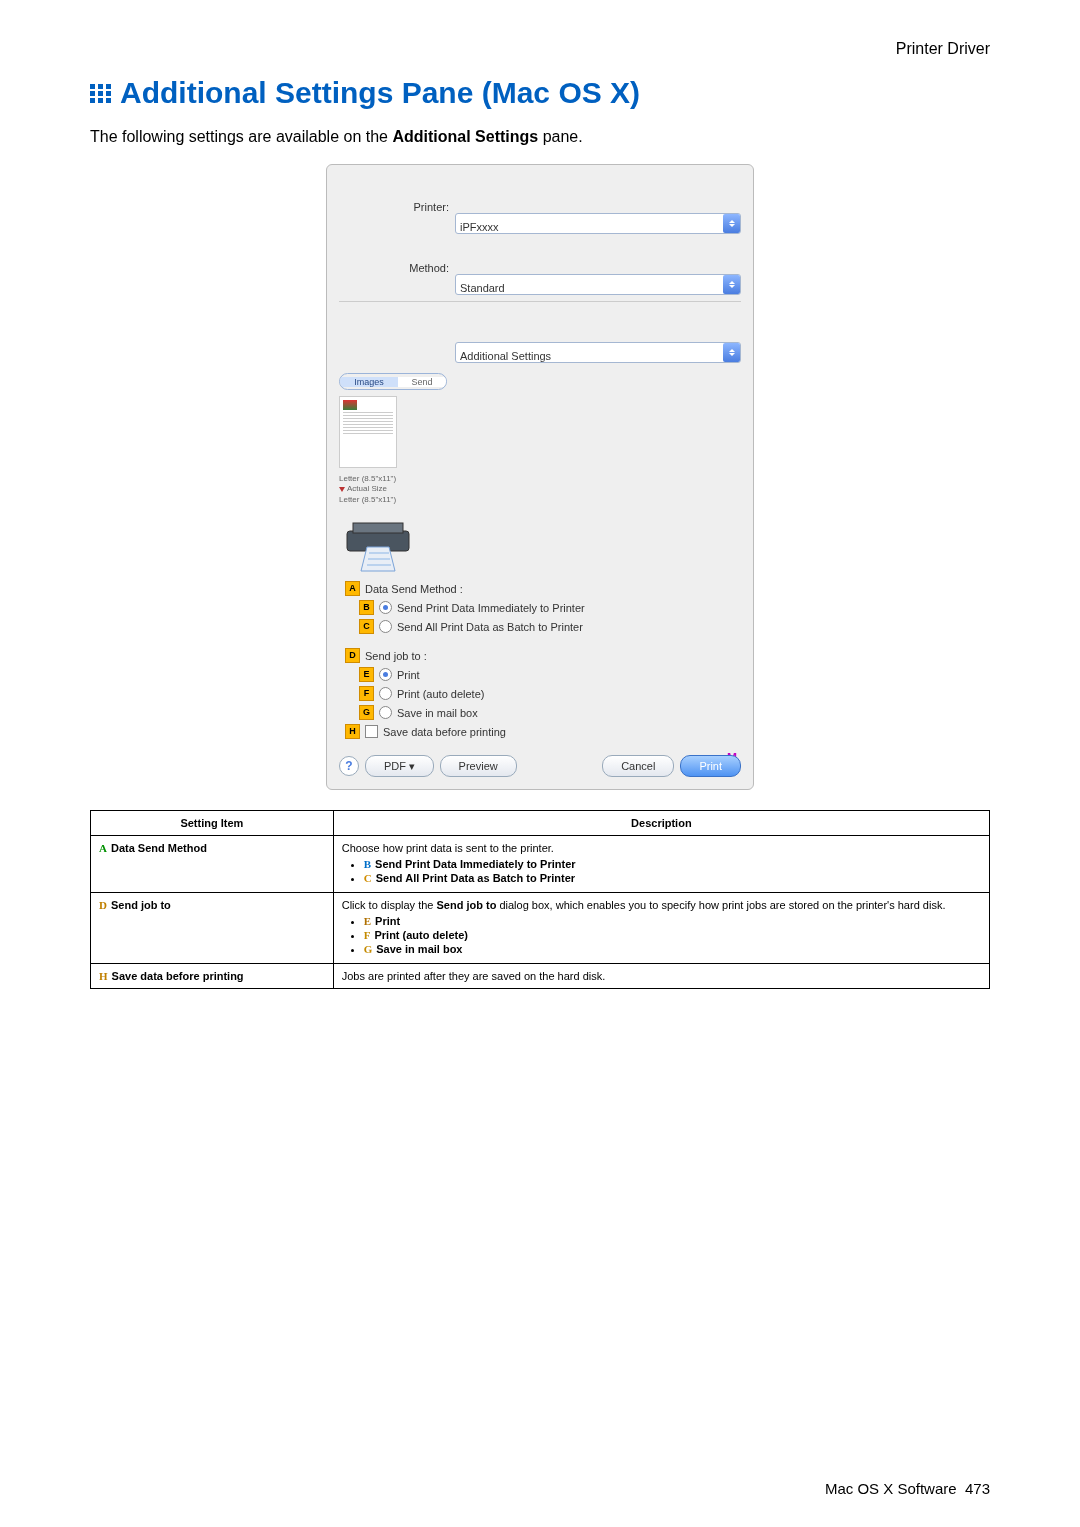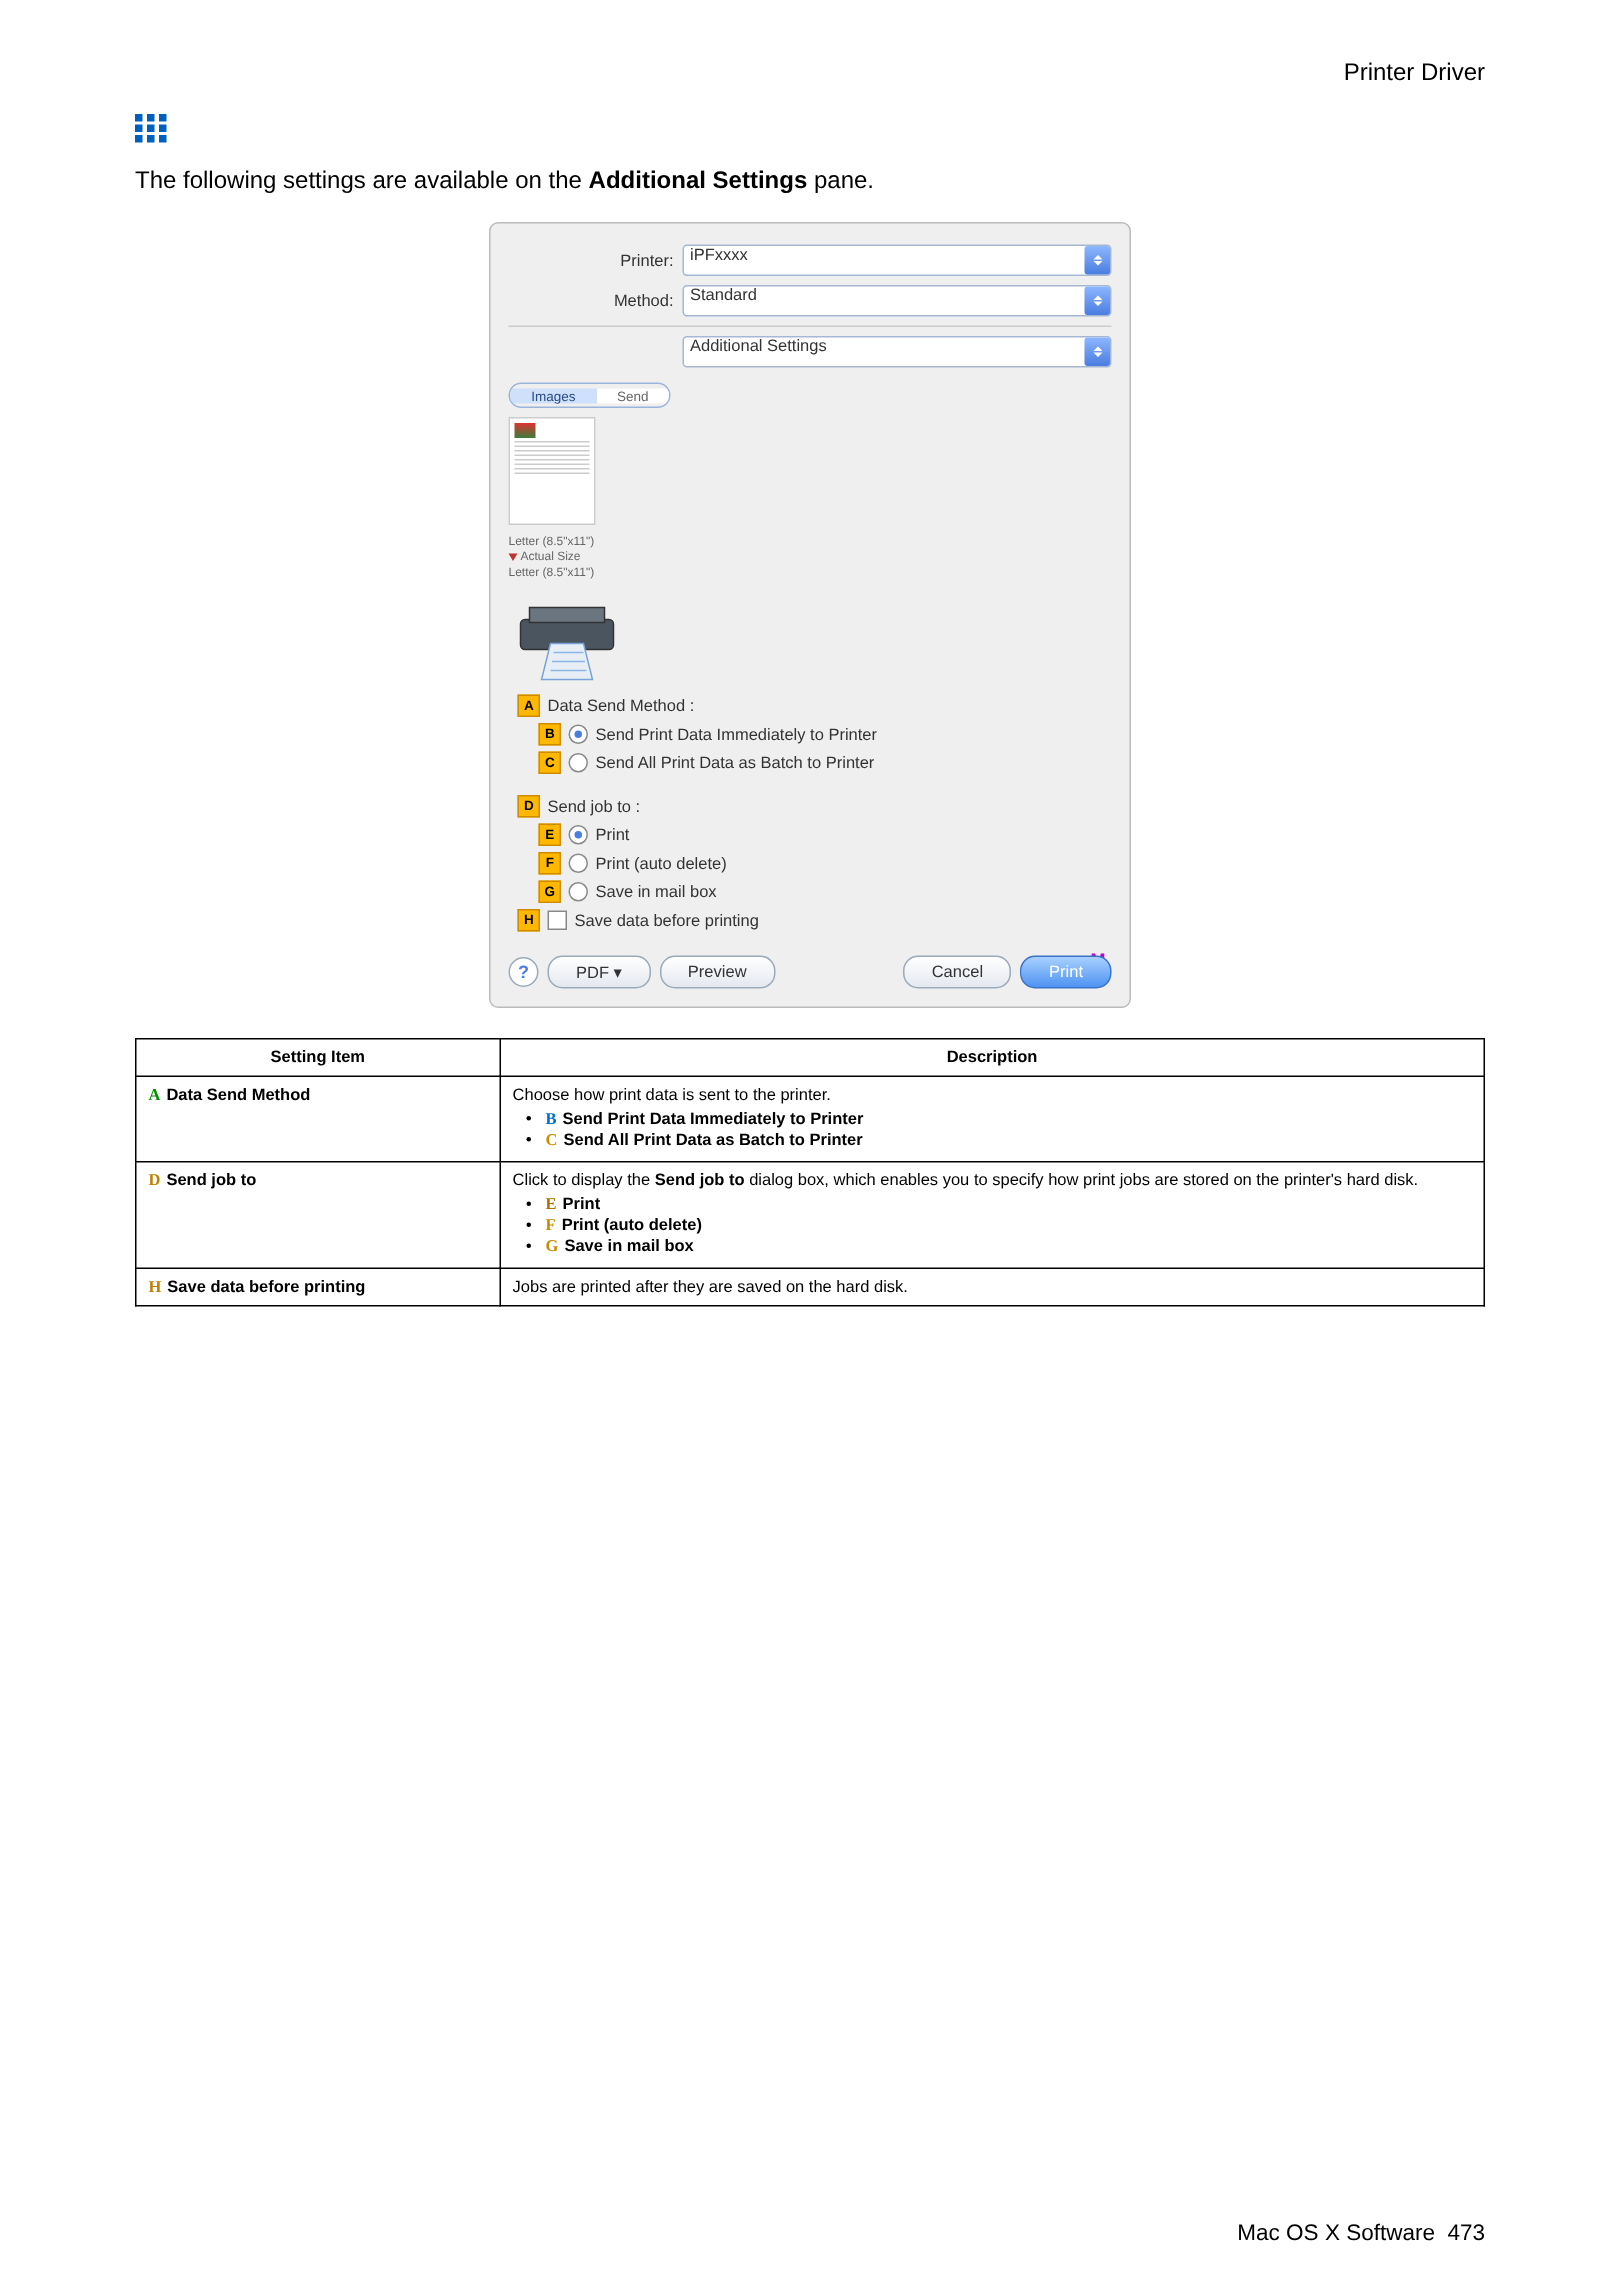--- a/index.html
+++ b/index.html
@@ -68,24 +68,25 @@
     text-align: right;
     padding-right: 6px;
   }
   .dlg-select {
     flex: 1;
     height: 19px;
     border: 1px solid #a5b7d2;
     background: #fff;
     border-radius: 3px;
     display: flex;
-    align-items: flex-start;
+    align-items: flex-end;
     padding: 0 4px;
     position: relative;
     font-size: 11px;
+    margin-top: 34px;
   }
   .dlg-select .arrowbox {
     position: absolute;
     right: 0;
     top: 0;
     width: 17px;
     height: 100%;
     background: linear-gradient(#8db6ff,#4a7de0);
     border-radius: 2px;
     display: flex;
@@ -258,20 +259,21 @@
       <span style="left:0;top:0"></span>
         <span style="left:8px;top:0"></span>
         <span style="left:16px;top:0"></span>
       <span style="left:0;top:7px"></span>
         <span style="left:8px;top:7px"></span>
         <span style="left:16px;top:7px"></span>
       <span style="left:0;top:14px"></span>
         <span style="left:8px;top:14px"></span>
         <span style="left:16px;top:14px"></span>
     </span>
+    <span>Additional Settings Pane (Mac OS X)</span>
   </h1>
 
   <p class="intro">
     <span>The following settings are available on the </span><b>Additional Settings</b><span> pane.</span>
   </p>
 
   <div class="dialog-wrap">
     <div class="dlg-row">
       <div class="dlg-label">Printer:</div>
       <div class="dlg-select">

